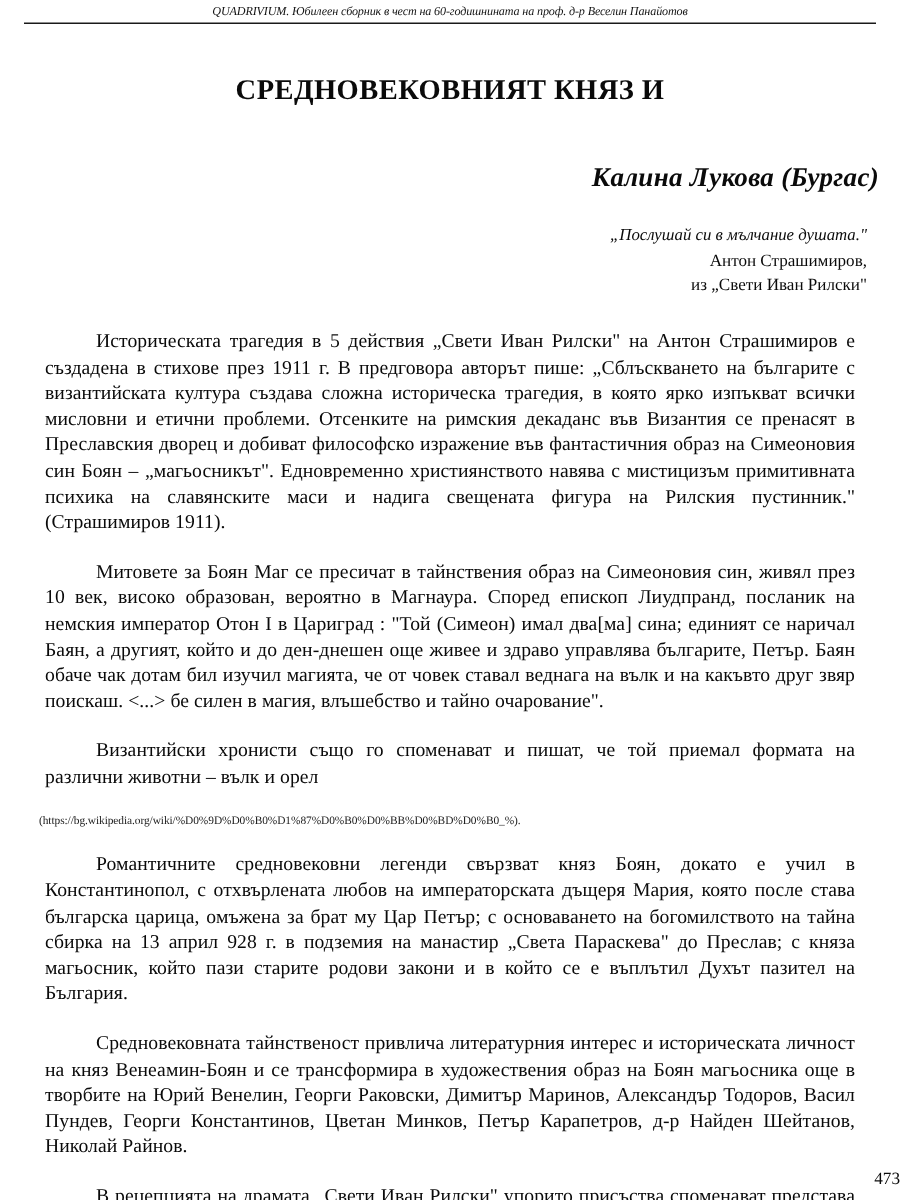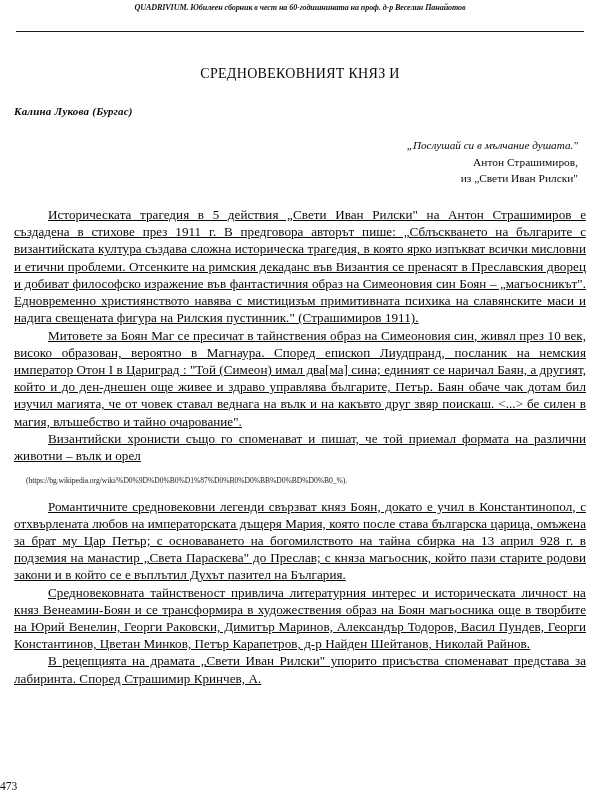--- a/index.html
+++ b/index.html
@@ -20,52 +20,52 @@
     height: 800px;
     box-sizing: border-box;
     padding: 4px 14px 0 14px;
     overflow: hidden;
   }
 
   
   .running-head {
     text-align: center;
     font-style: italic;
-    font-weight: bold;
+    font-weight: normal;
     font-size: 8.1px;
     letter-spacing: -0.1px;
     line-height: 1.1;
-    padding-bottom: 18px;
+    padding-bottom: 2px;
     border-bottom: 1px solid #1a1a1a;
     margin: 0 2px 0 2px;
     white-space: nowrap;
     color: #141414;
   }
 
   
   .title-block {
     margin-top: 11px;
     text-align: center;
   }
   .title-line {
-    font-weight: normal;
-    font-size: 14px;
+    font-weight: bold;
+    font-size: 19px;
     line-height: 1.28;
     letter-spacing: 0.3px;
     color: #0a0a0a;
     margin-top: 33px;
   }
 
   
   .byline {
-    margin-top: 22px;
-    text-align: left;
+    margin-top: 35px;
+    text-align: right;
     font-weight: bold;
     font-style: italic;
-    font-size: 11px;
+    font-size: 18px;
     letter-spacing: 0.2px;
   }
 
   
   .epigraph {
     margin-top: 21px;
     text-align: right;
     padding-right: 8px;
     line-height: 1.42;
   }
@@ -78,47 +78,46 @@
   }
   .epigraph-source {
     font-size: 11.4px;
   }
 
   
   .body-text {
     margin-top: 20px;
   }
   p.para {
-    margin: 0;
+    margin: 16px;
     text-align: justify;
     text-justify: inter-word;
     font-size: 13.1px;
     line-height: 1.315;
     text-indent: 34px;
     letter-spacing: 0.05px;
     hyphens: none;
-    text-decoration: underline;
   }
   .url-line {
     margin: 12px;
     font-size: 7.6px;
     line-height: 1.25;
     text-align: left;
     letter-spacing: -0.05px;
     word-break: break-all;
     color: #1a1a1a;
   }
 
   
   .folio {
     position: absolute;
     left: 0;
     right: 0;
     bottom: 8px;
-    text-align: left;
+    text-align: right;
     font-size: 11.5px;
   }
 </style>
 </head>
 <body>
 
 <div class="page">
 
   <div class="running-head">QUADRIVIUM. Юбилеен сборник в чест на 60-годишнината на проф. д-р Веселин Панайотов</div>
 

